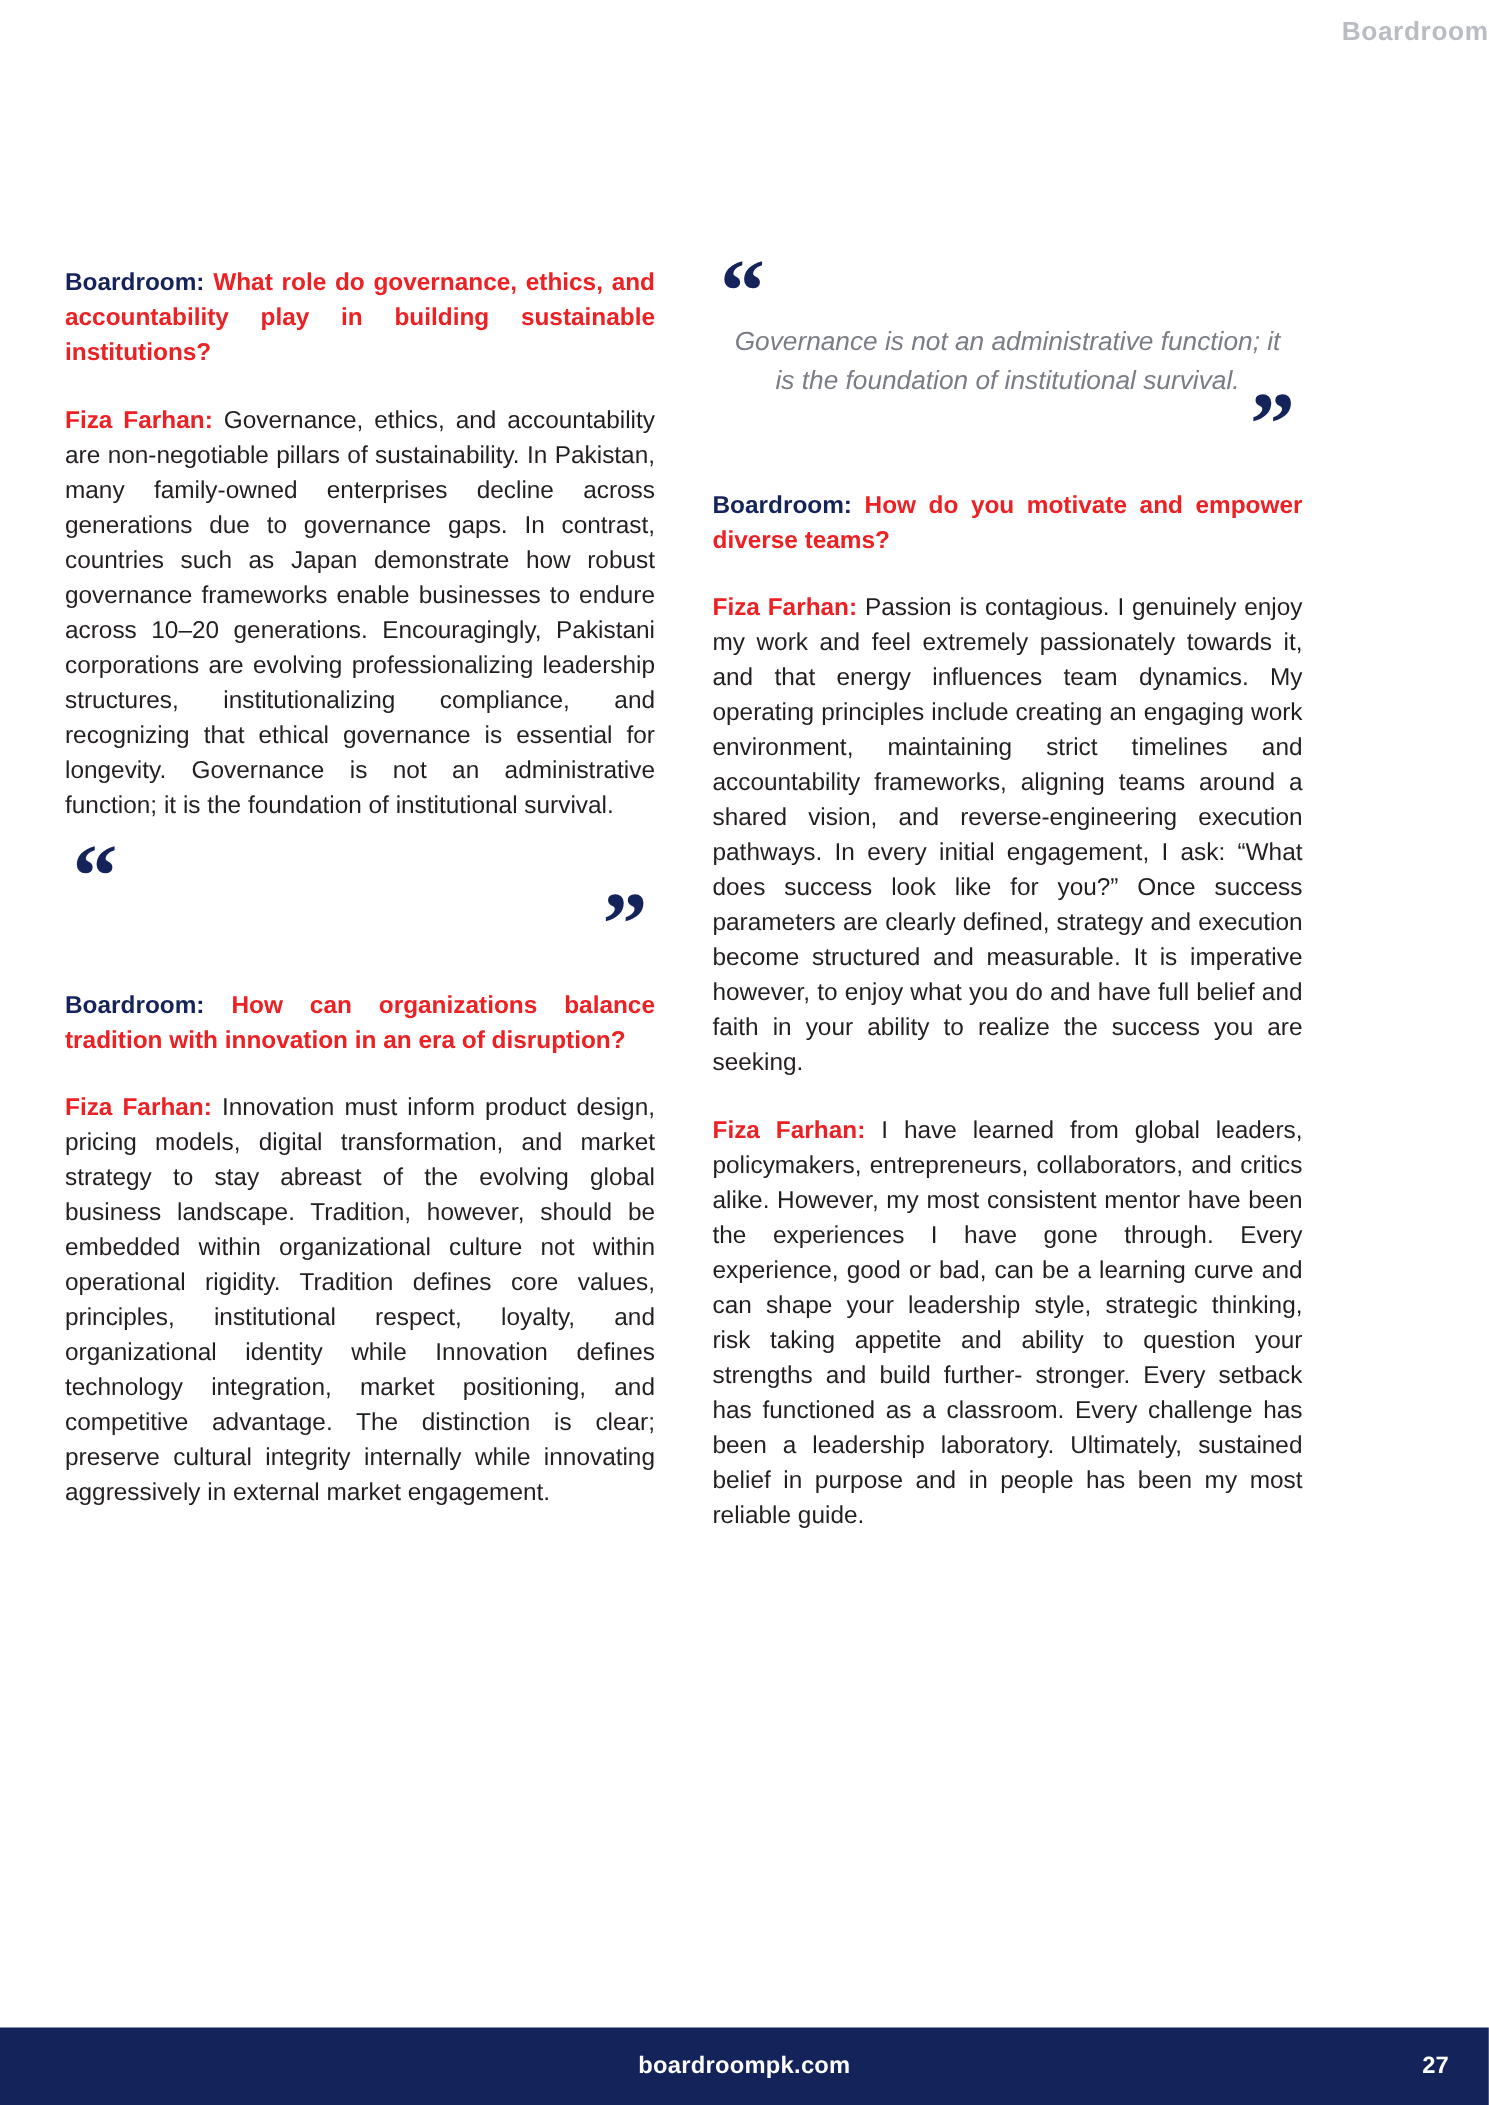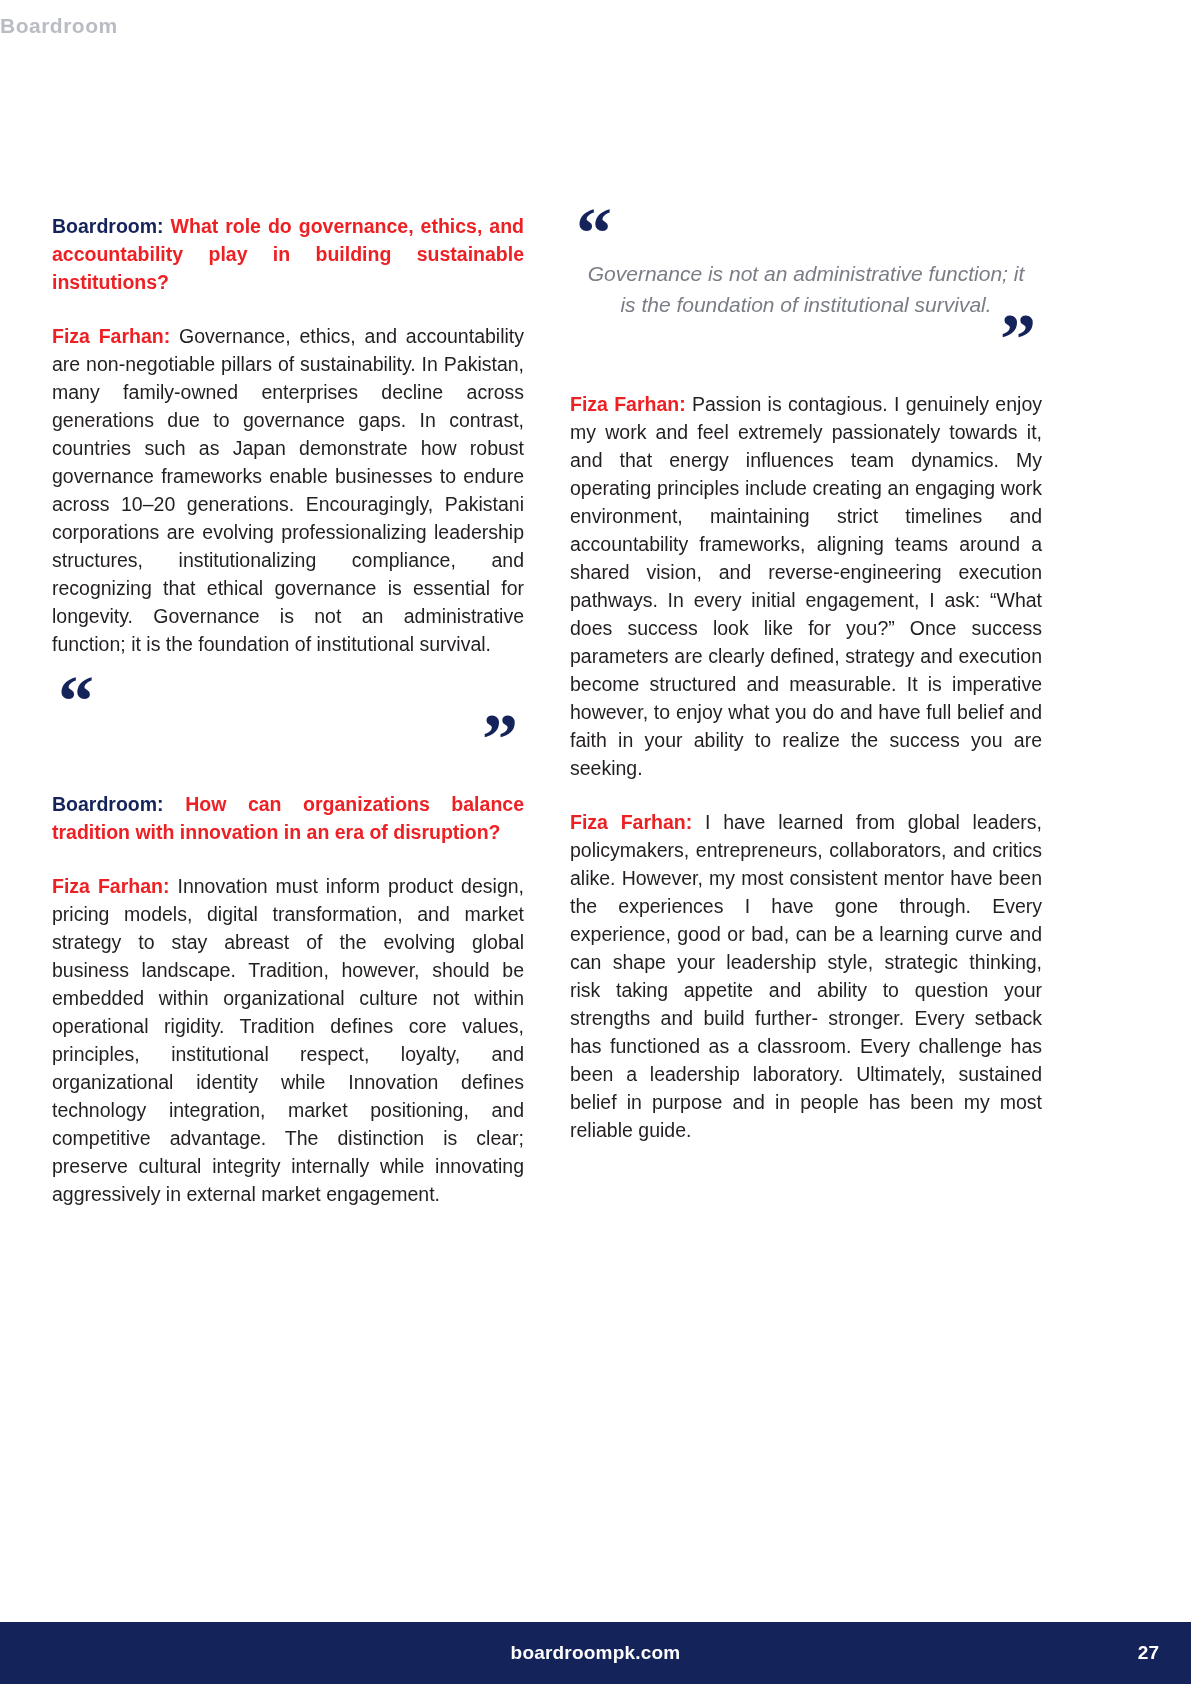--- a/index.html
+++ b/index.html
@@ -10,21 +10,21 @@
     background: #ffffff;
     font-family: "Liberation Sans", sans-serif;
     position: relative;
     overflow: hidden;
   }
   .page-header {
     position: absolute;
     top: 14px;
     left: 0;
     width: 100%;
-    text-align: left;
+    text-align: right;
     font-size: 21px;
     font-weight: bold;
     letter-spacing: 0.5px;
     color: #b9bcc2;
   }
   .content {
     position: absolute;
     top: 212px;
     left: 52px;
     width: 1087px;
@@ -134,20 +134,21 @@
 
   <div class="col">
 
     <div class="pullquote">
       <div class="pq-open">“</div>
       <div class="pq-text">Governance is not an administrative function; it is the foundation of institutional survival.</div>
       <div class="pq-close">”</div>
     </div>
 
     <div class="qa-block">
+      <p><span class="lbl-board">Boardroom:</span> <span class="q-text">How do you motivate and empower diverse teams?</span></p>
       <p><span class="lbl-name">Fiza Farhan:</span> <span>Passion is contagious. I genuinely enjoy my work and feel extremely passionately towards it, and that energy influences team dynamics. My operating principles include creating an engaging work environment, maintaining strict timelines and accountability frameworks, aligning teams around a shared vision, and reverse-engineering execution pathways. In every initial engagement, I ask: “What does success look like for you?” Once success parameters are clearly defined, strategy and execution become structured and measurable. It is imperative however, to enjoy what you do and have full belief and faith in your ability to realize the success you are seeking.</span></p>
     </div>
 
     <div class="qa-block">
       <p><span class="lbl-name">Fiza Farhan:</span> <span>I have learned from global leaders, policymakers, entrepreneurs, collaborators, and critics alike. However, my most consistent mentor have been the experiences I have gone through. Every experience, good or bad, can be a learning curve and can shape your leadership style, strategic thinking, risk taking appetite and ability to question your strengths and build further- stronger. Every setback has functioned as a classroom. Every challenge has been a leadership laboratory. Ultimately, sustained belief in purpose and in people has been my most reliable guide.</span></p>
     </div>
 
   </div>
 </div>
 

